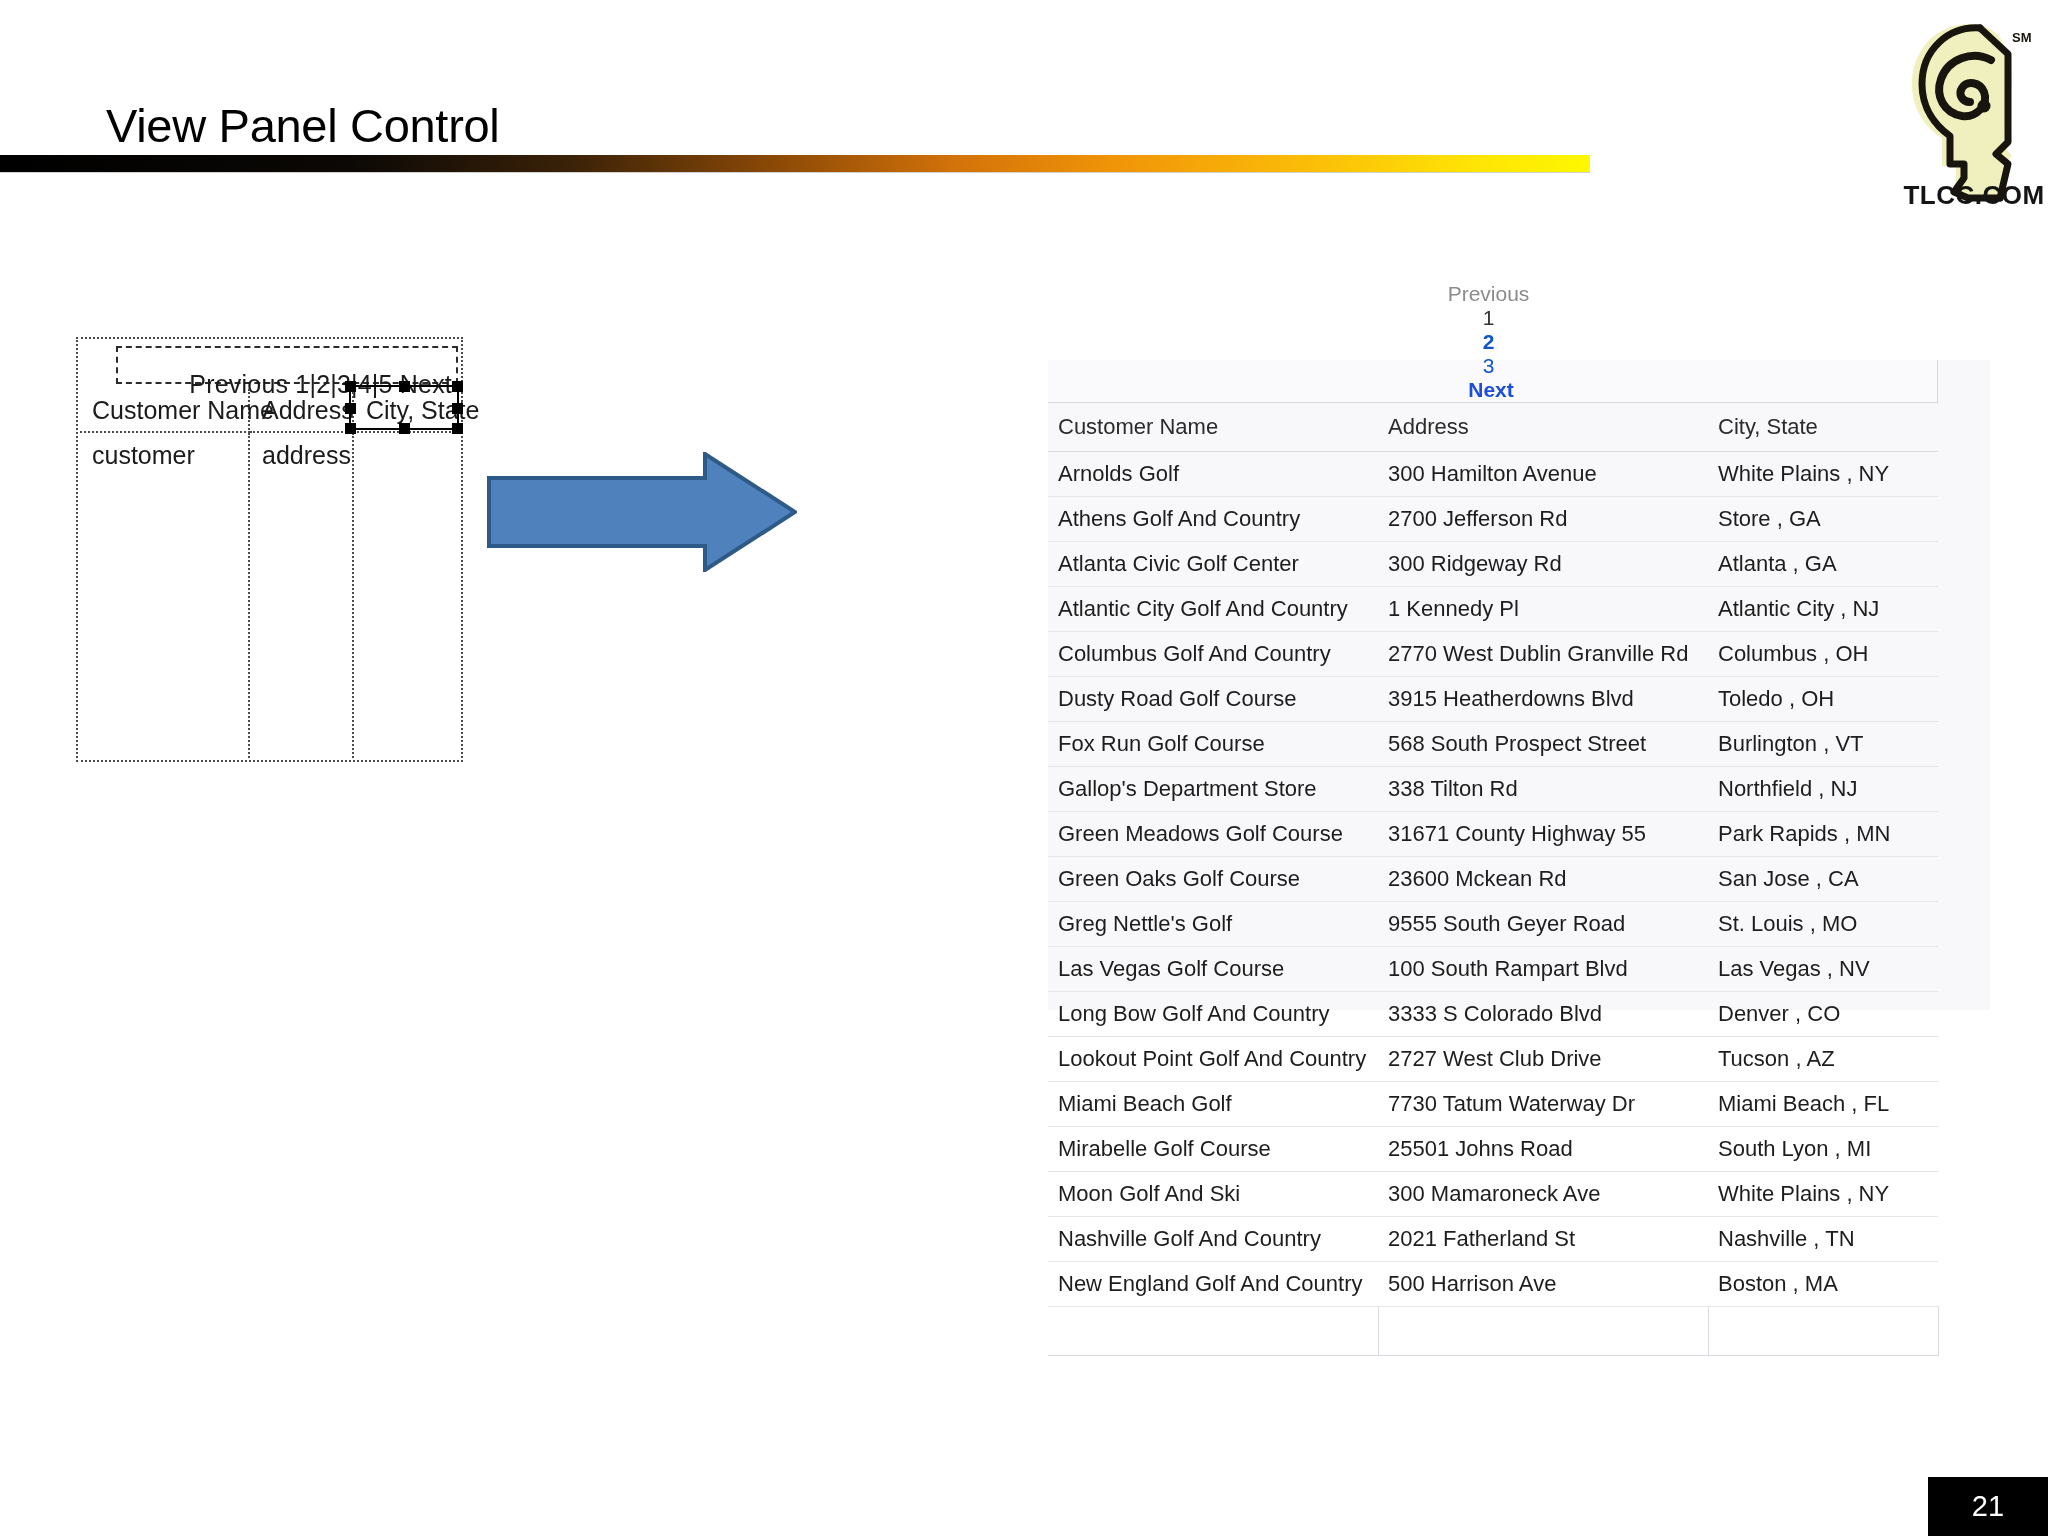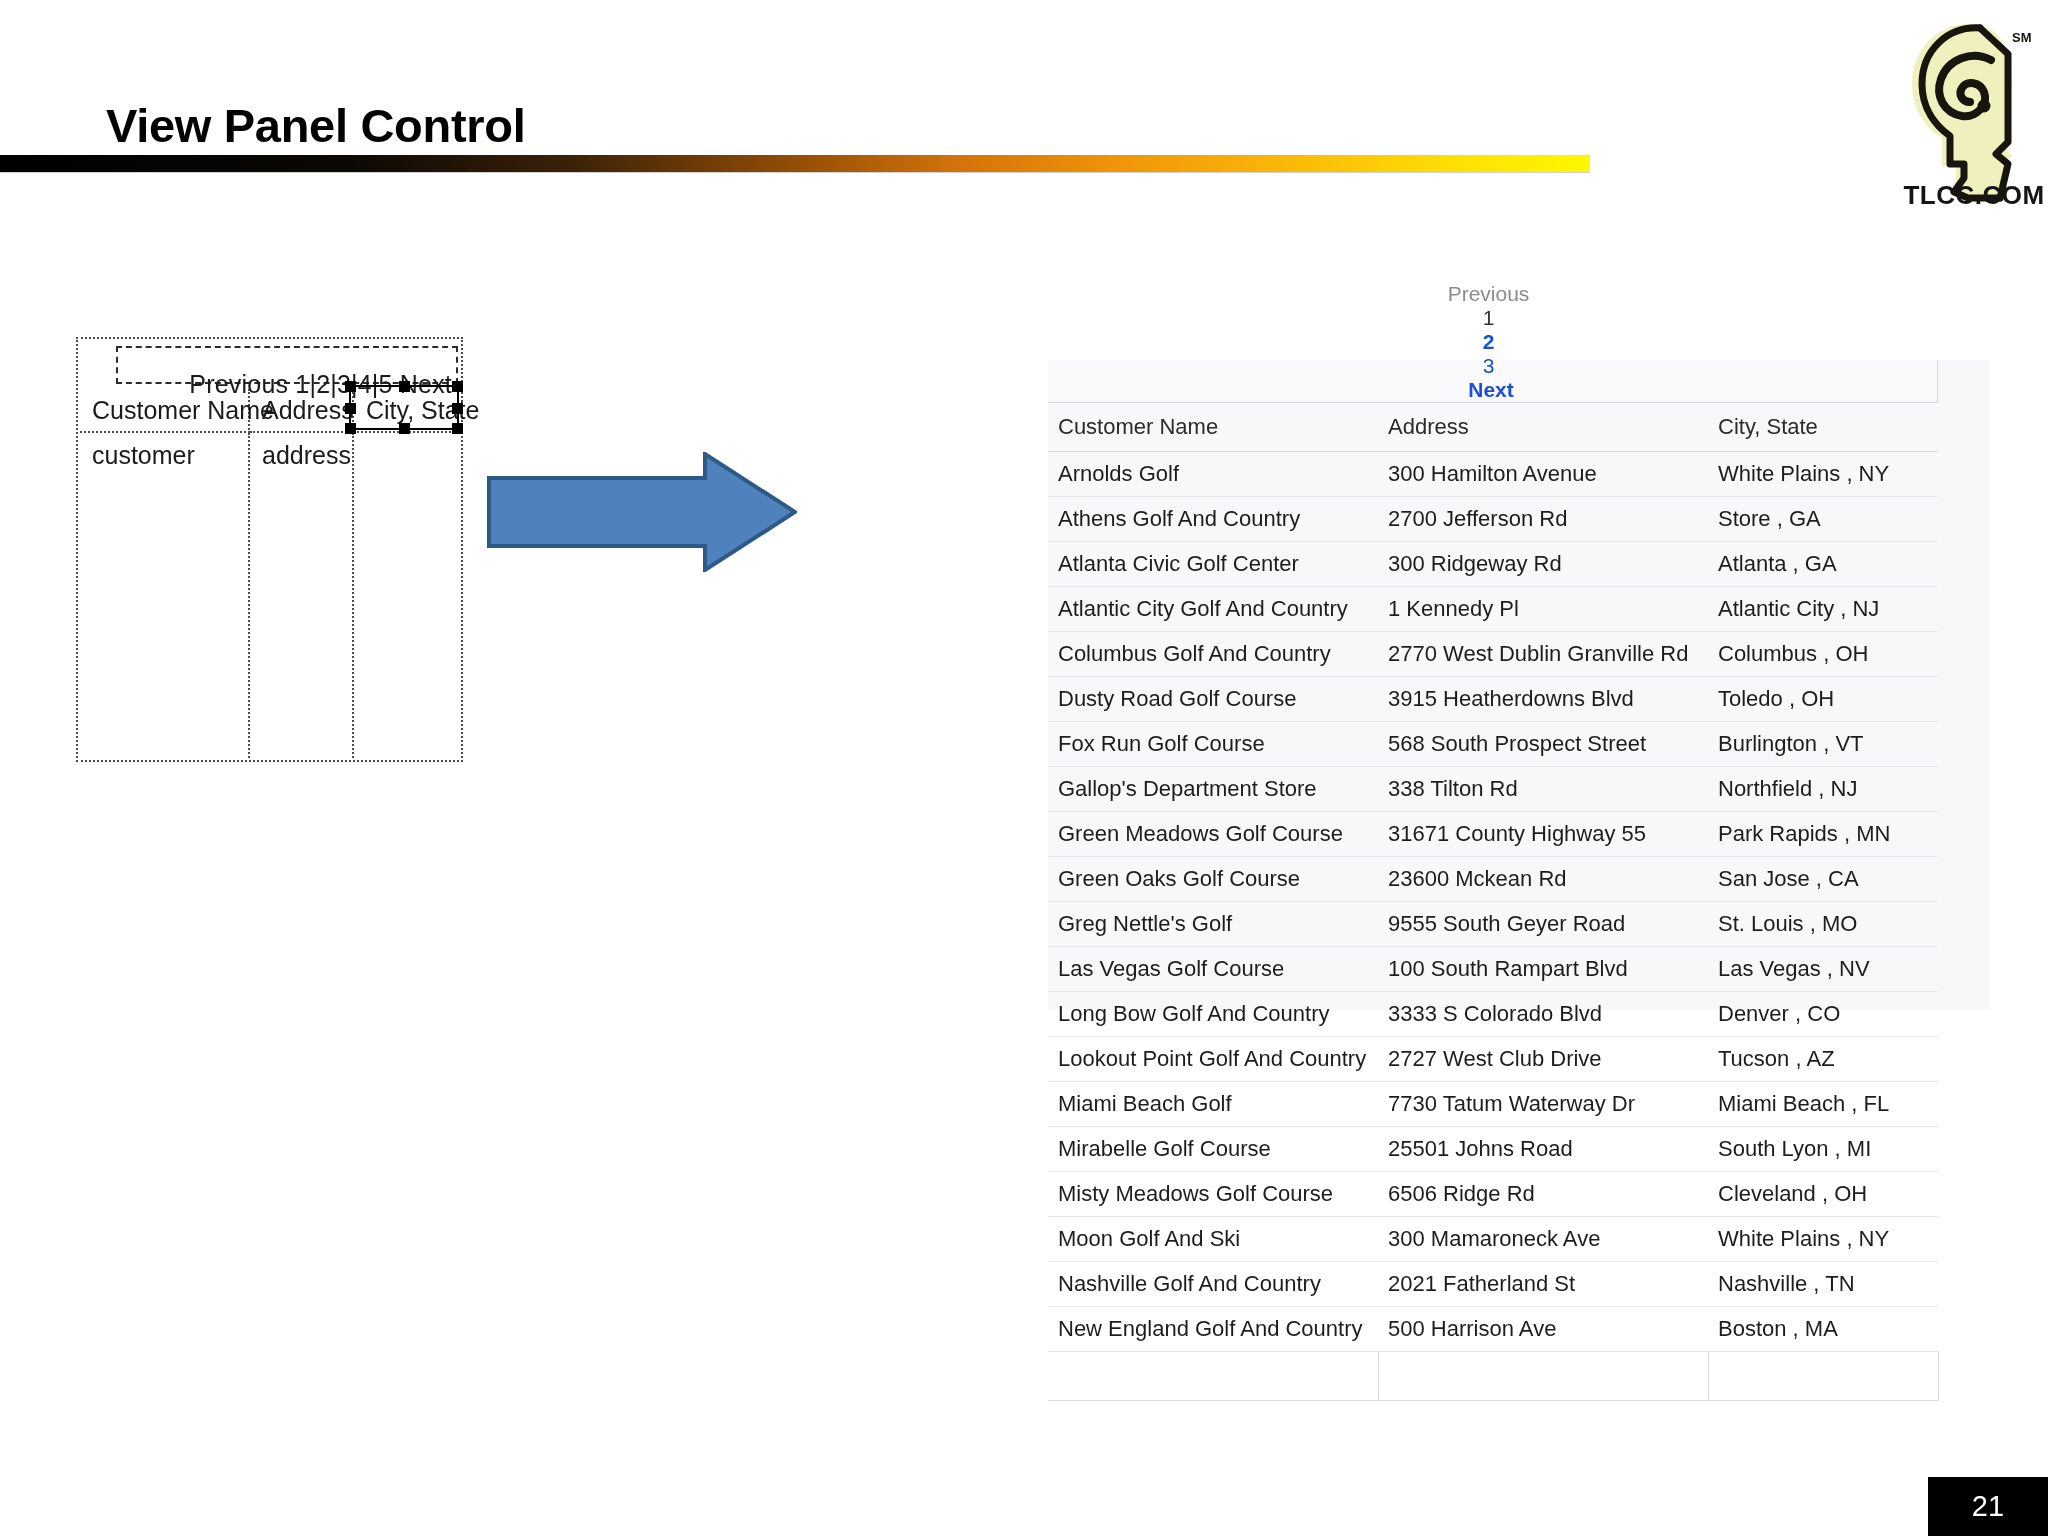--- a/index.html
+++ b/index.html
@@ -15,21 +15,21 @@
     font-family: "Liberation Sans", sans-serif;
     -webkit-font-smoothing: antialiased;
   }
 
   
   .slide-title {
     position: absolute;
     left: 106px;
     top: 98px;
     font-size: 47px;
-    font-weight: bold;
+    font-weight: normal;
     color: #000000;
     letter-spacing: -0.3px;
     white-space: nowrap;
   }
 
   
   .title-rule {
     position: absolute;
     left: 0px;
     top: 155px;
@@ -438,25 +438,20 @@
           <td>Miami Beach Golf</td>
           <td>7730 Tatum Waterway Dr</td>
           <td>Miami Beach , FL</td>
         </tr>
         <tr>
           <td>Mirabelle Golf Course</td>
           <td>25501 Johns Road</td>
           <td>South Lyon , MI</td>
         </tr>
         <tr>
-          <td>Misty Meadows Golf Course</td>
-          <td>6506 Ridge Rd</td>
-          <td>Cleveland , OH</td>
-        </tr>
-        <tr>
           <td>Moon Golf And Ski</td>
           <td>300 Mamaroneck Ave</td>
           <td>White Plains , NY</td>
         </tr>
         <tr>
           <td>Nashville Golf And Country</td>
           <td>2021 Fatherland St</td>
           <td>Nashville , TN</td>
         </tr>
         <tr>

